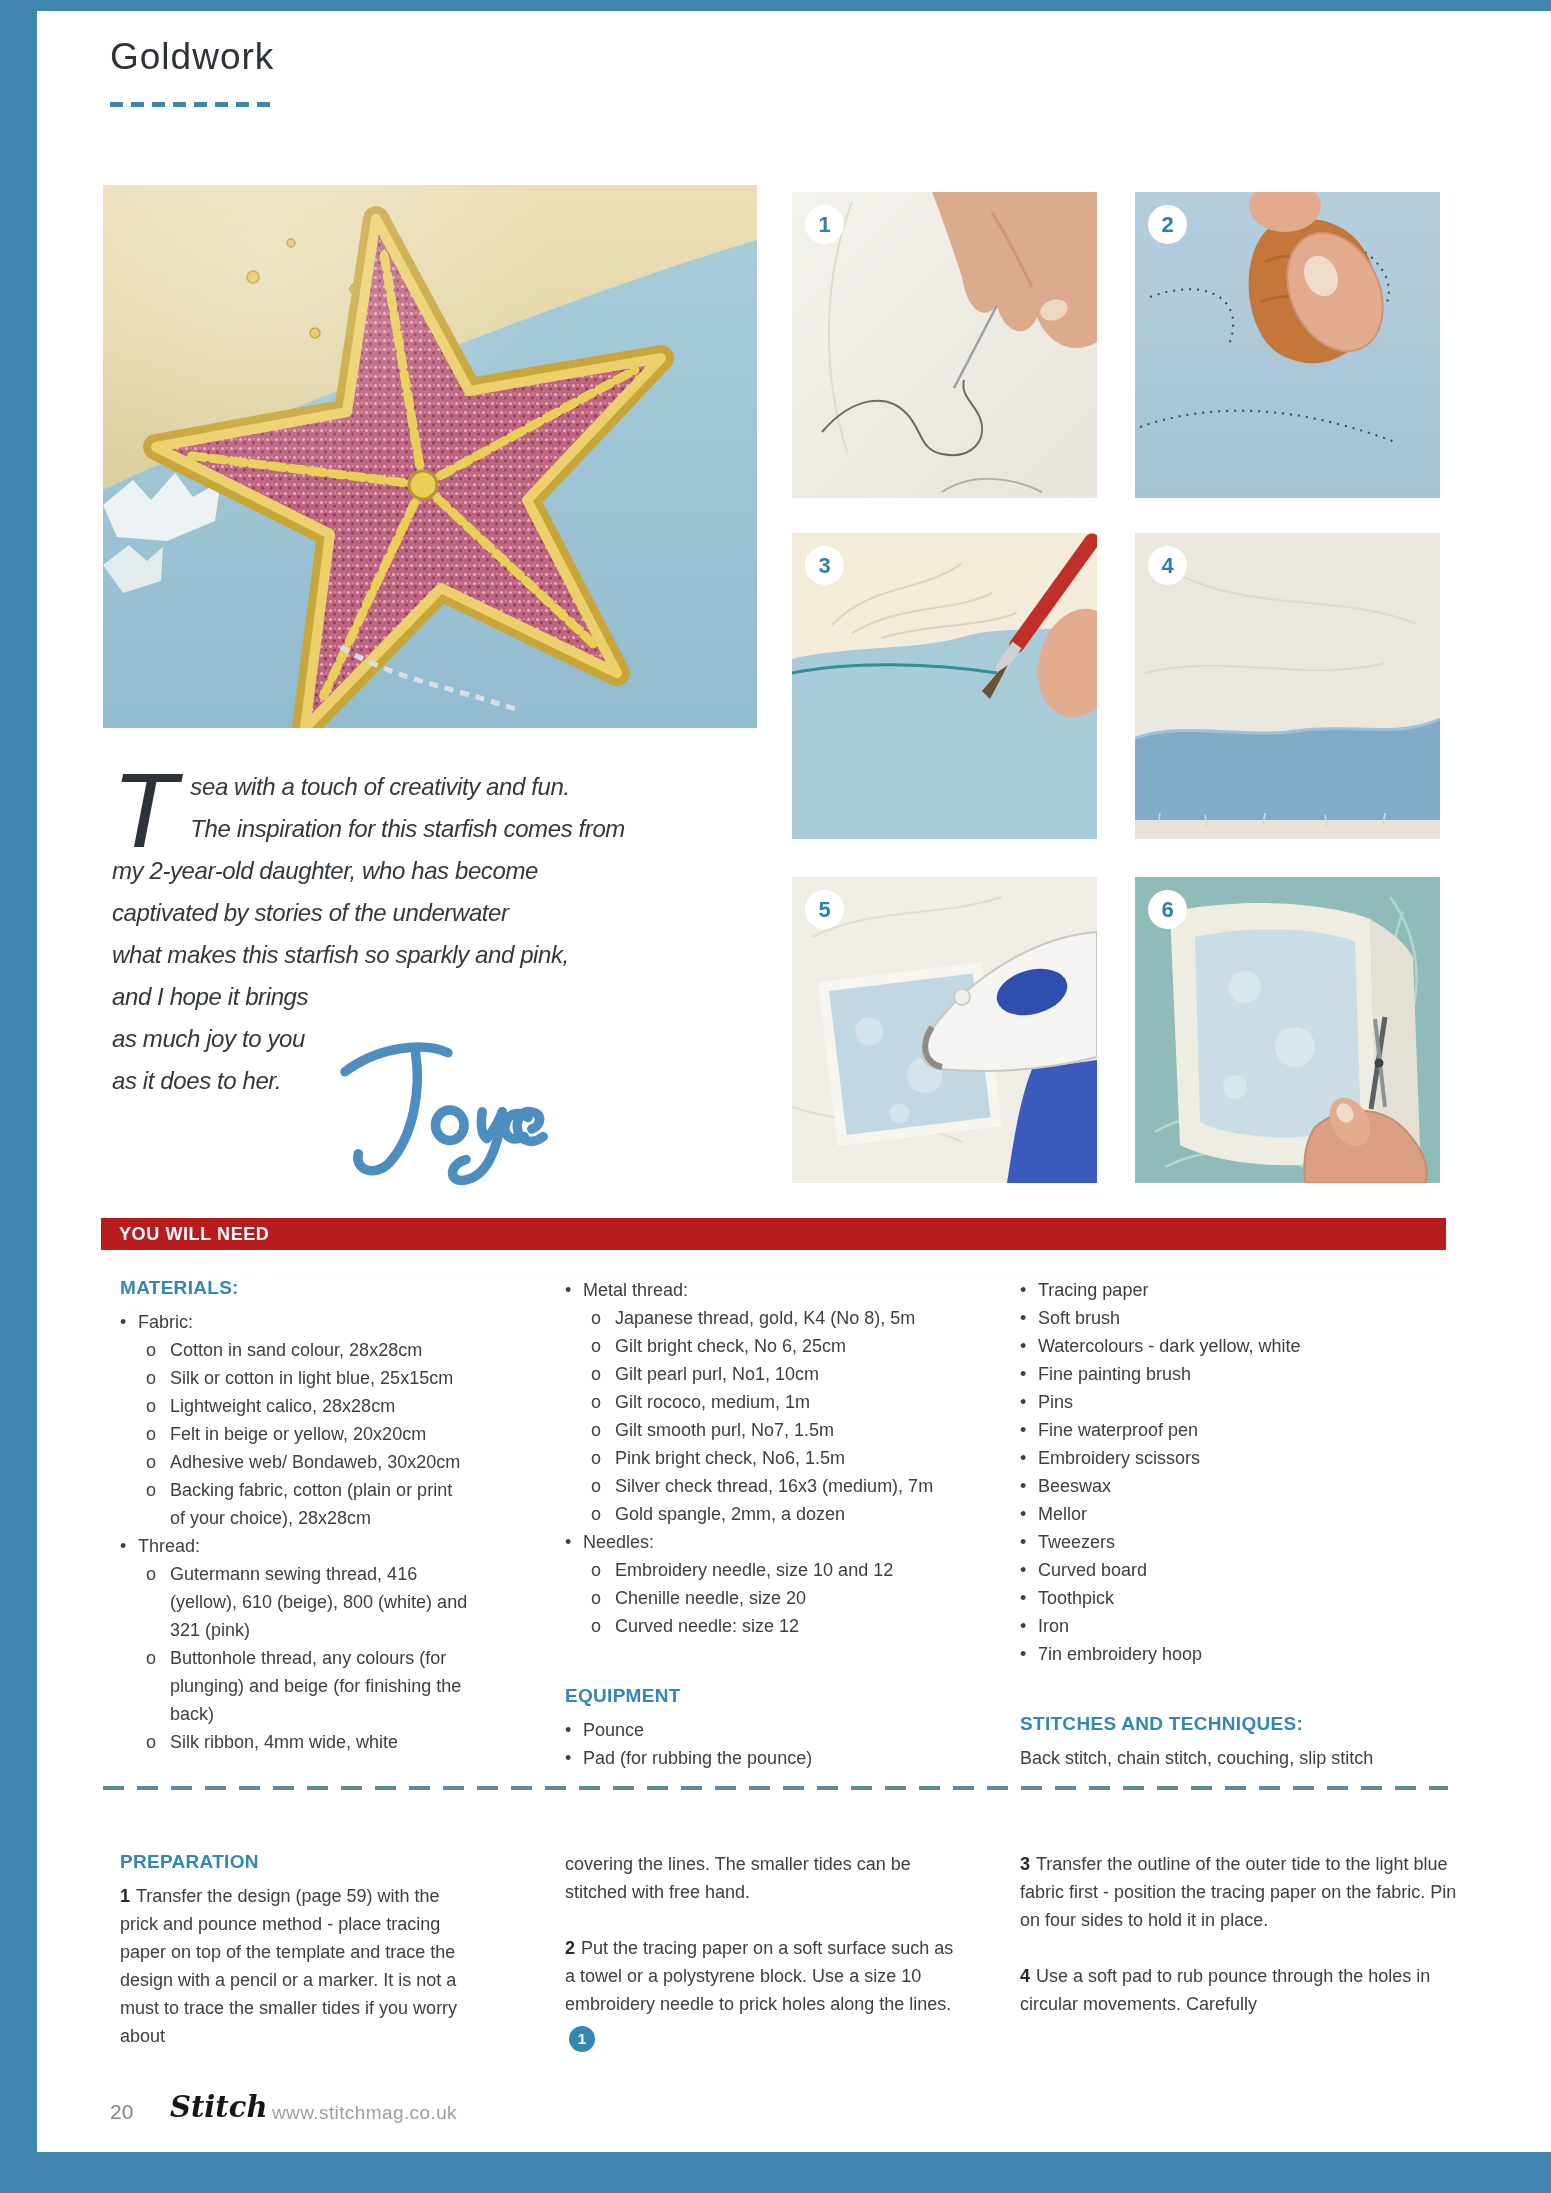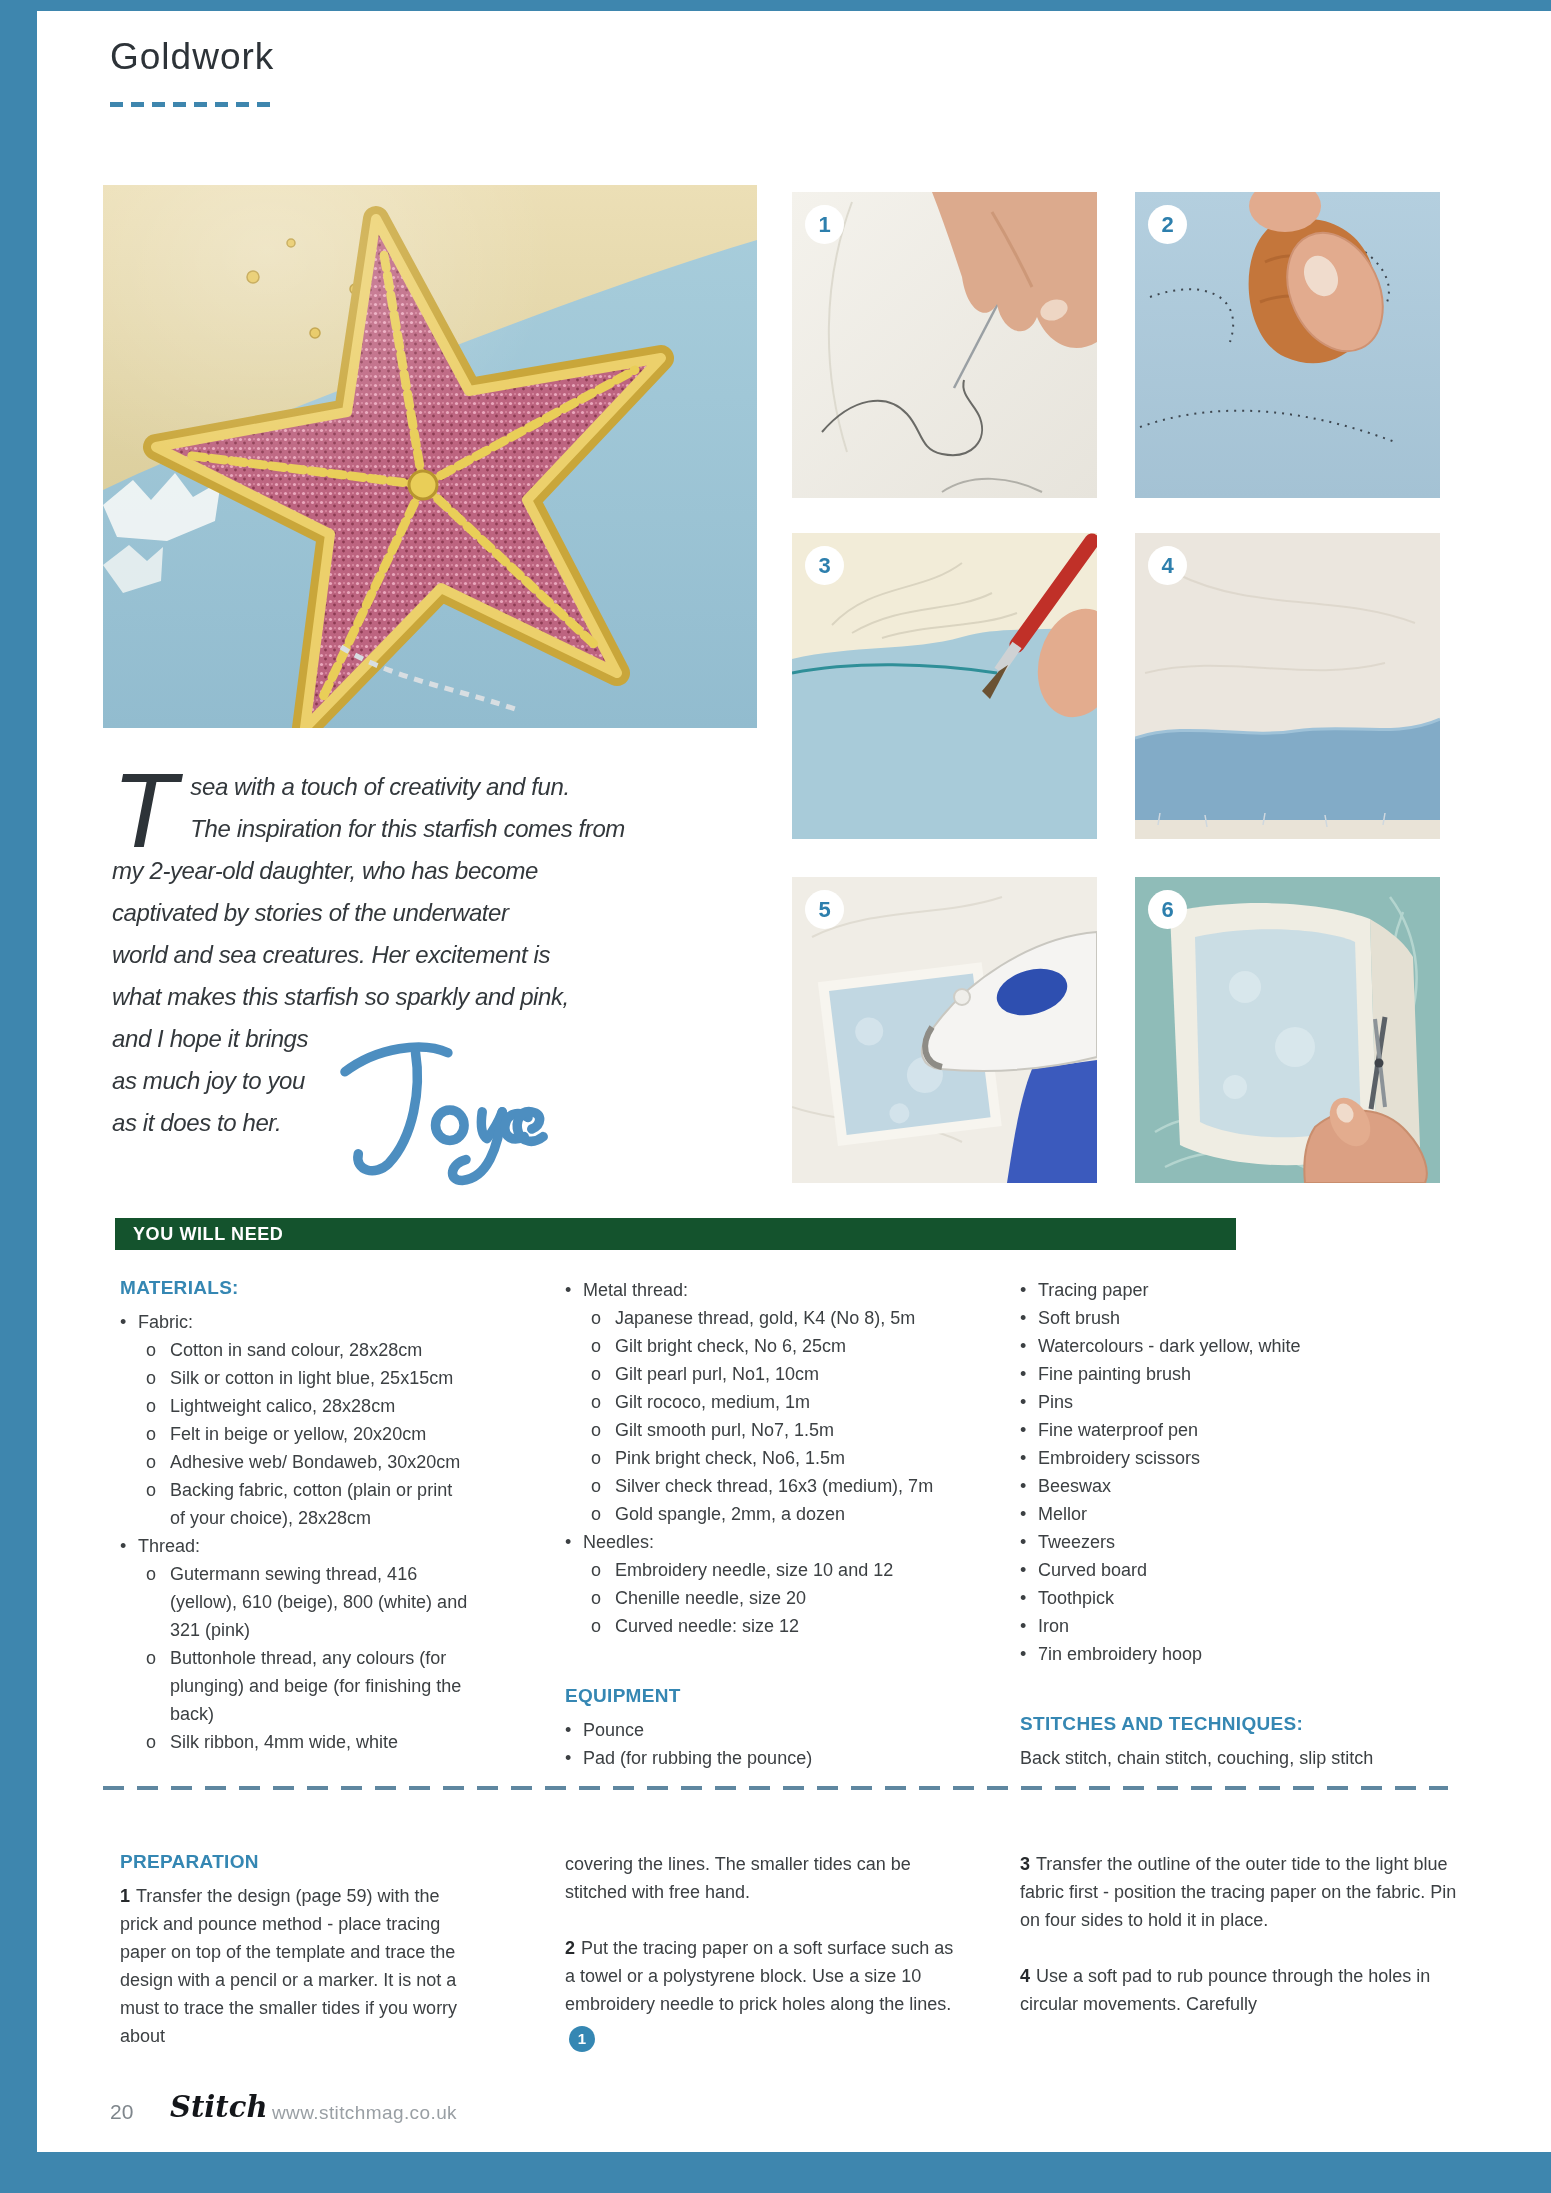--- a/index.html
+++ b/index.html
@@ -25,21 +25,21 @@
   .badge{position:absolute;top:13px;left:13px;width:39px;height:39px;border-radius:50%;
     background:#ffffff;color:#2d7fad;font-weight:bold;font-size:22px;
     display:flex;align-items:center;justify-content:center;}
 
   .intro{left:112px;top:766px;width:520px;font-style:italic;font-size:24px;line-height:42px;
     letter-spacing:-0.4px;color:#33383c;}
   .dropcap{float:left;font-size:106px;line-height:80px;padding:4px 14px 0 0;color:#2d3338;}
   .intro-line{display:block;}
   .signature{left:330px;top:1028px;width:232px;height:162px;}
 
-  .banner{left:115px;top:1218px;width:1121px;height:32px;background:#14532d;color:#ffffff;
+  .banner{left:101px;top:1218px;width:1345px;height:32px;background:#b91c1c;color:#ffffff;
     font-weight:bold;font-size:18px;letter-spacing:.6px;line-height:32px;padding-left:18px;box-sizing:border-box;}
 
   .col{font-size:18px;line-height:28px;}
   .col1{left:120px;top:1276px;width:352px;}
   .col2{left:565px;top:1276px;width:430px;}
   .col3{left:1020px;top:1276px;width:430px;}
   .col-heading{color:#3587b3;font-weight:bold;font-size:19px;letter-spacing:.3px;line-height:24px;margin:0 0 8px 0;}
   .mt{margin-top:44px;}
   .need-item{display:flex;}
   .need-item .mk{flex:0 0 18px;}
@@ -257,21 +257,20 @@
 
 
         <span class="intro-line">sea with a touch of creativity and fun.</span>
 
         <span class="intro-line">The inspiration for this starfish comes from</span>
 
         <span class="intro-line">my 2-year-old daughter, who has become</span>
 
         <span class="intro-line">captivated by stories of the underwater</span>
 
-        <span class="intro-line">world and sea creatures. Her excitement is</span>
 
         <span class="intro-line">what makes this starfish so sparkly and pink,</span>
 
         <span class="intro-line">and I hope it brings</span>
 
         <span class="intro-line">as much joy to you</span>
 
         <span class="intro-line">as it does to her.</span>
       </div>
   </div>

